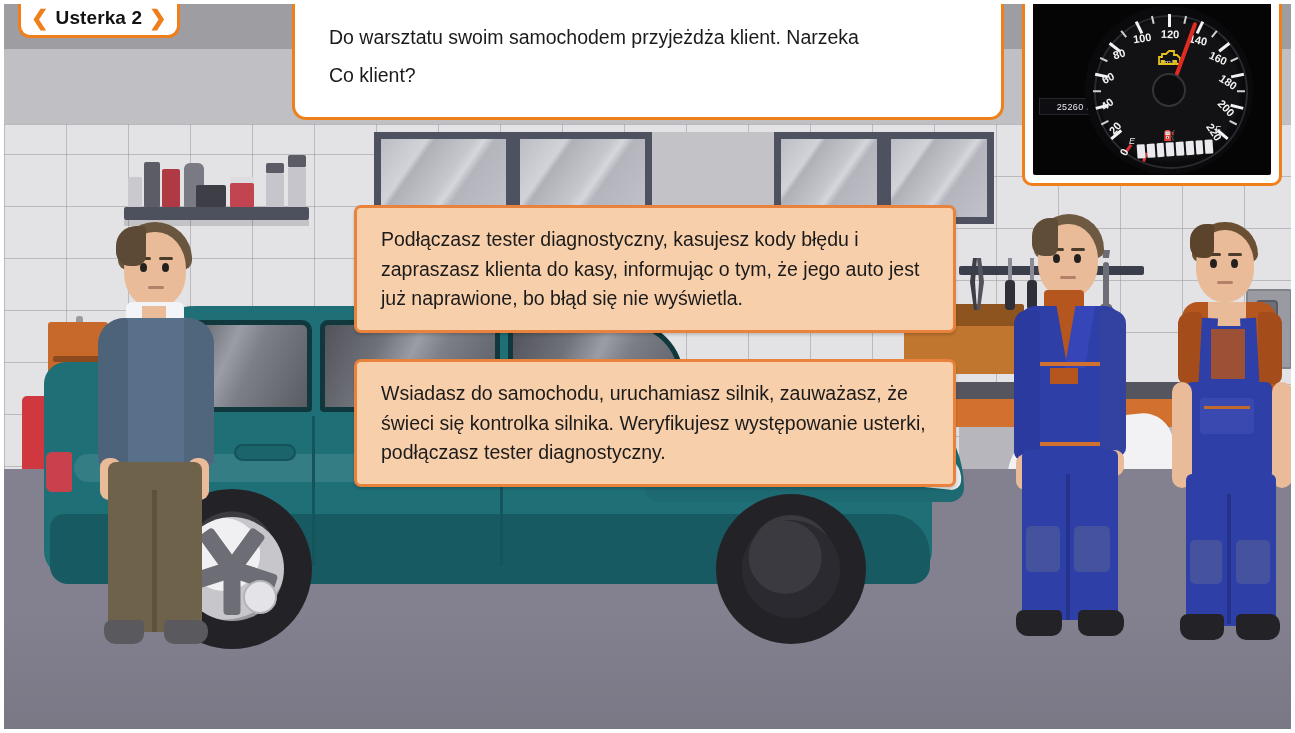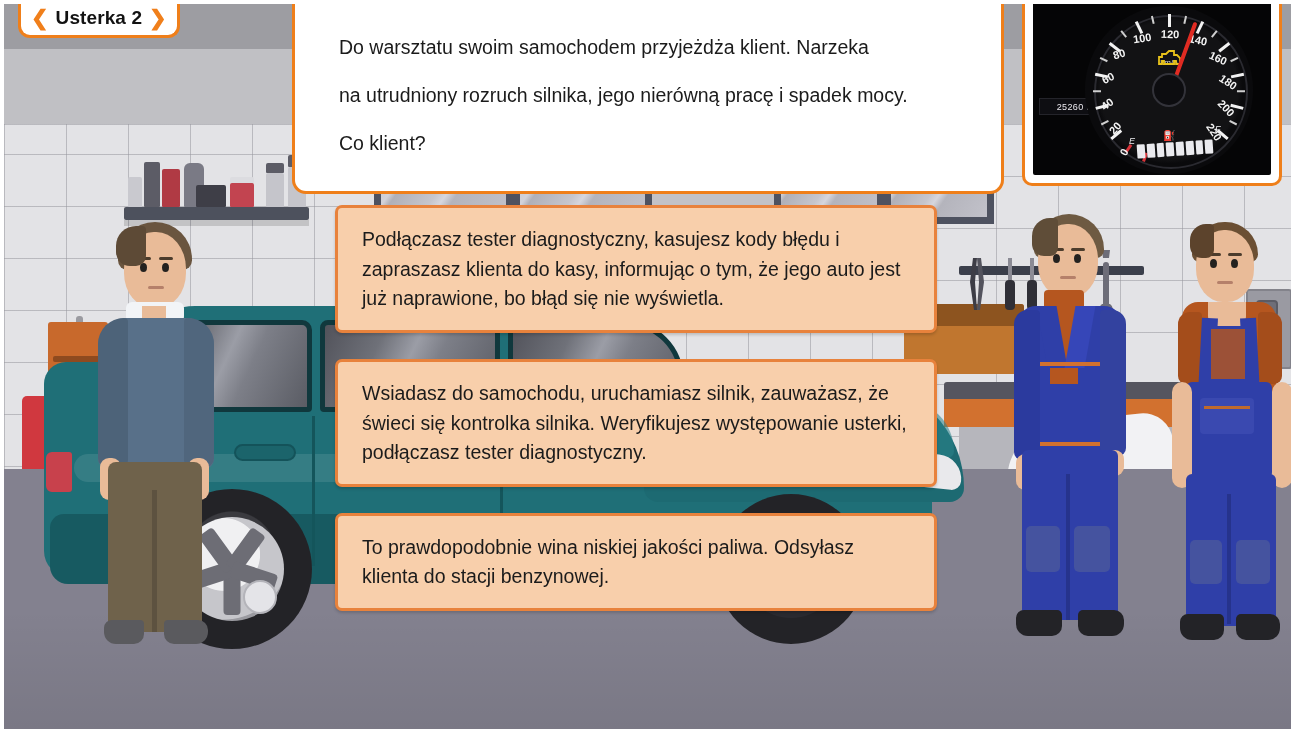--- a/index.html
+++ b/index.html
@@ -131,21 +131,21 @@
     box-sizing:border-box;padding:0 10px;
   }
   .tab .chev{color:#f07f1b;font-size:21px;font-weight:bold;line-height:1;}
   .tab .tab-label{font-size:19px;font-weight:bold;color:#121212;letter-spacing:.1px;white-space:nowrap;}
 
   .question{
     position:absolute;left:292px;top:-6px;width:712px;min-height:126px;
     background:#ffffff;border:3px solid #ef7f1a;border-top:none;border-radius:0 0 14px 14px;
     box-sizing:border-box;padding:20px 24px 14px 26px;
   }
-  .question p{margin:18px;font-size:19.5px;line-height:1.55;color:#1b1b1b;}
+  .question p{margin:8px;font-size:19.5px;line-height:1.55;color:#1b1b1b;}
 
   .dash-card{
     position:absolute;left:1022px;top:-6px;width:260px;height:192px;
     background:#ffffff;border:3px solid #ef7f1a;border-top:none;border-radius:0 0 10px 10px;
     box-sizing:border-box;padding:8px;
   }
   .dash-photo{position:relative;width:100%;height:100%;background:#050506;overflow:hidden;border-radius:2px;}
 
   .gauge{position:absolute;left:52px;top:4px;width:168px;height:168px;border-radius:50%;
     background:radial-gradient(circle at 50% 50%,#121214 0 58%,#0a0a0c 62% 100%);}
@@ -162,21 +162,21 @@
   .gcap{position:absolute;left:50%;top:50%;width:34px;height:34px;margin:-17px 0 0 -17px;border-radius:50%;
     background:#0d0d10;border:2px solid #33333a;box-sizing:border-box;}
   .mil{position:absolute;left:50%;top:44px;transform:translateX(-50%);color:#e8c21a;font-size:17px;line-height:1;}
   .odo{position:absolute;left:6px;top:96px;width:78px;height:17px;background:#0e0e12;
     border:1px solid #24242a;box-sizing:border-box;display:flex;align-items:center;justify-content:center;}
   .odo span{color:#eceaf0;font-size:9px;letter-spacing:.4px;font-family:"Liberation Sans",sans-serif;}
   .fuel{position:absolute;left:104px;top:140px;width:76px;height:14px;display:flex;gap:2px;transform:rotate(-4deg);}
   .fuel i{flex:1;background:#eaeaee;border-radius:1px;}
   .fuel-lbl{position:absolute;color:#ededf0;font-size:9px;font-style:italic;}
 
-  .answers{position:absolute;left:335px;top:205px;width:602px;}
+  .answers{position:absolute;left:354px;top:205px;width:602px;}
   .answer{
     background:#f8cfab;border:3px solid #e8823c;border-radius:7px;
     box-sizing:border-box;padding:17px 22px 16px 24px;margin-bottom:26px;
     box-shadow:0 2px 3px rgba(0,0,0,.17);
   }
   .answer p{margin:0;font-size:19.5px;line-height:1.52;color:#1b1b1b;font-weight:500;}
   .answer.a3{margin-top:9px;}
 
   .frame{position:absolute;left:0;top:0;width:1295px;height:733px;border:4px solid #ffffff;box-sizing:border-box;pointer-events:none;}
 </style>
@@ -398,21 +398,20 @@
   </div>
 
   <div class="tab">
     <span class="chev">❮</span>
     <span class="tab-label">Usterka 2</span>
     <span class="chev">❯</span>
   </div>
 
   <div class="question">
     <p>Do warsztatu swoim samochodem przyjeżdża klient. Narzeka</p>
-    <p>na utrudniony rozruch silnika, jego nierówną pracę i spadek mocy.</p>
     <p>Co klient?</p>
   </div>
 
   <div class="dash-card">
     <div class="dash-photo">
       <div class="odo">
         <span>25260 km</span>
       </div>
 
       <div class="gauge">
@@ -481,19 +480,16 @@
     </div>
   </div>
 
   <div class="answers">
     <div class="answer a1">
       <p>Podłączasz tester diagnostyczny, kasujesz kody błędu i zapraszasz klienta do kasy, informując o tym, że jego auto jest już naprawione, bo błąd się nie wyświetla.</p>
     </div>
     <div class="answer a2">
       <p>Wsiadasz do samochodu, uruchamiasz silnik, zauważasz, że świeci się kontrolka silnika. Weryfikujesz występowanie usterki, podłączasz tester diagnostyczny.</p>
     </div>
-    <div class="answer a3">
-      <p>To prawdopodobnie wina niskiej jakości paliwa. Odsyłasz klienta do stacji benzynowej.</p>
-    </div>
   </div>
 
   <div class="frame"></div>
 </div>
 
 </body></html>

